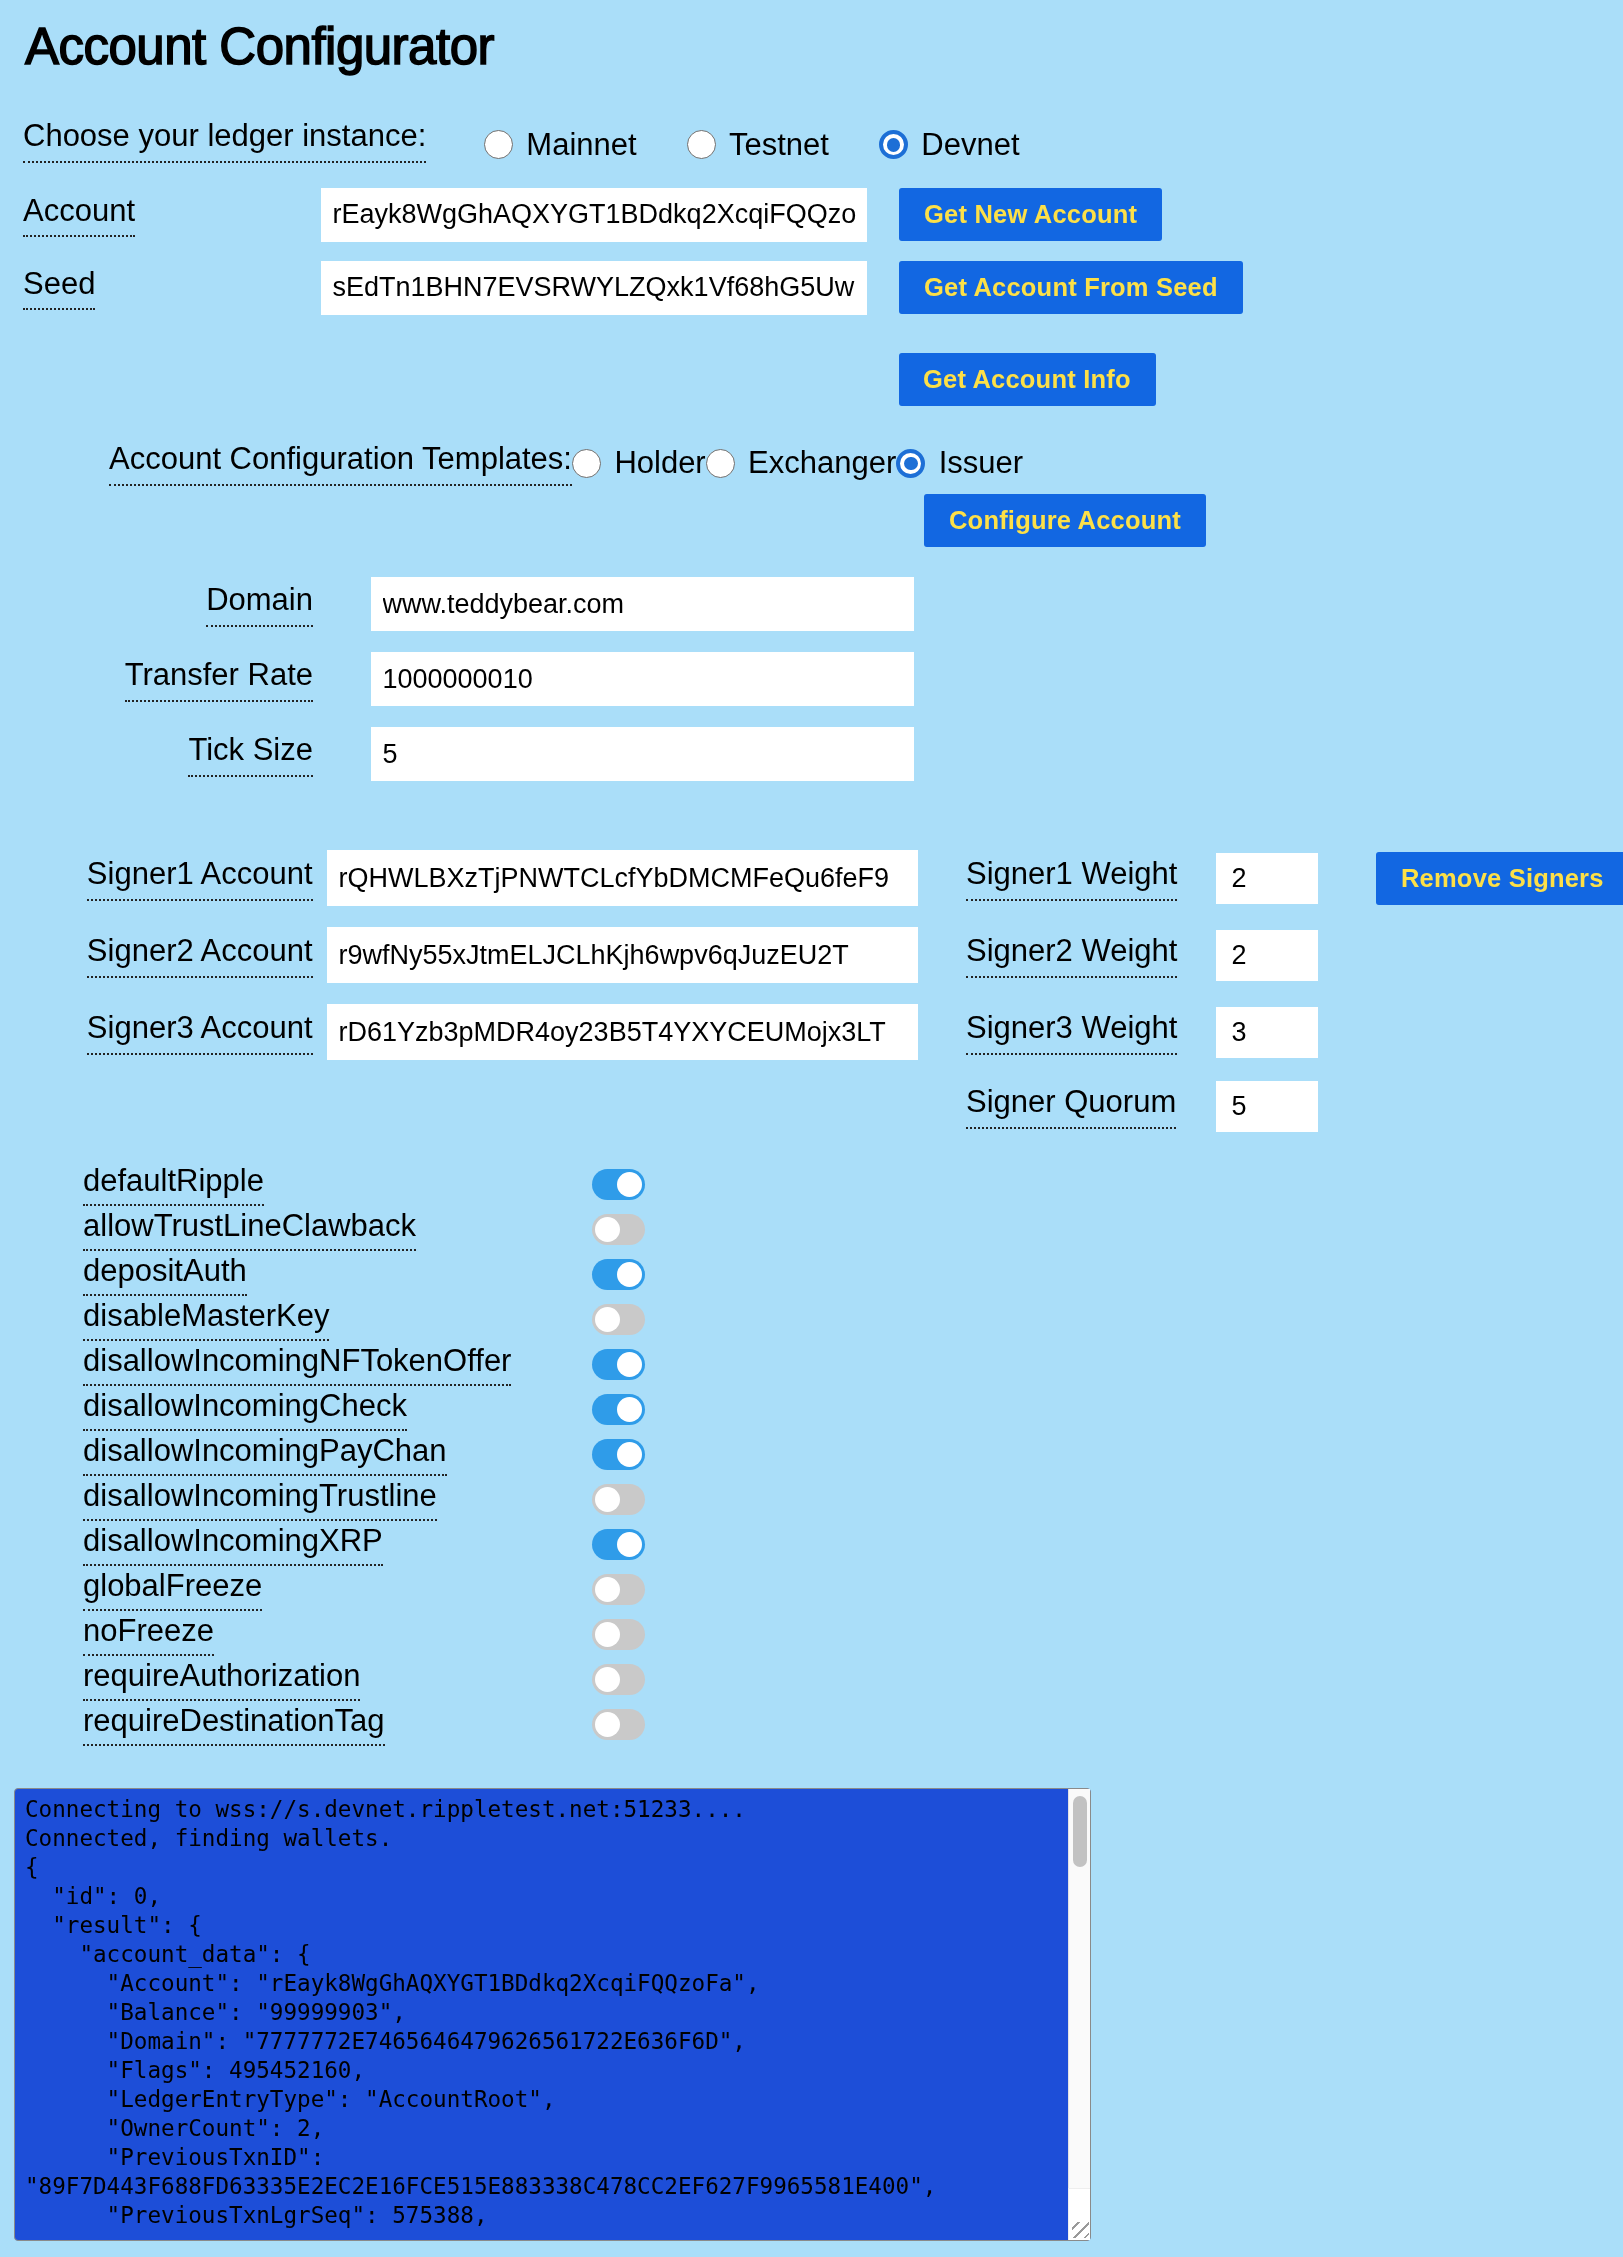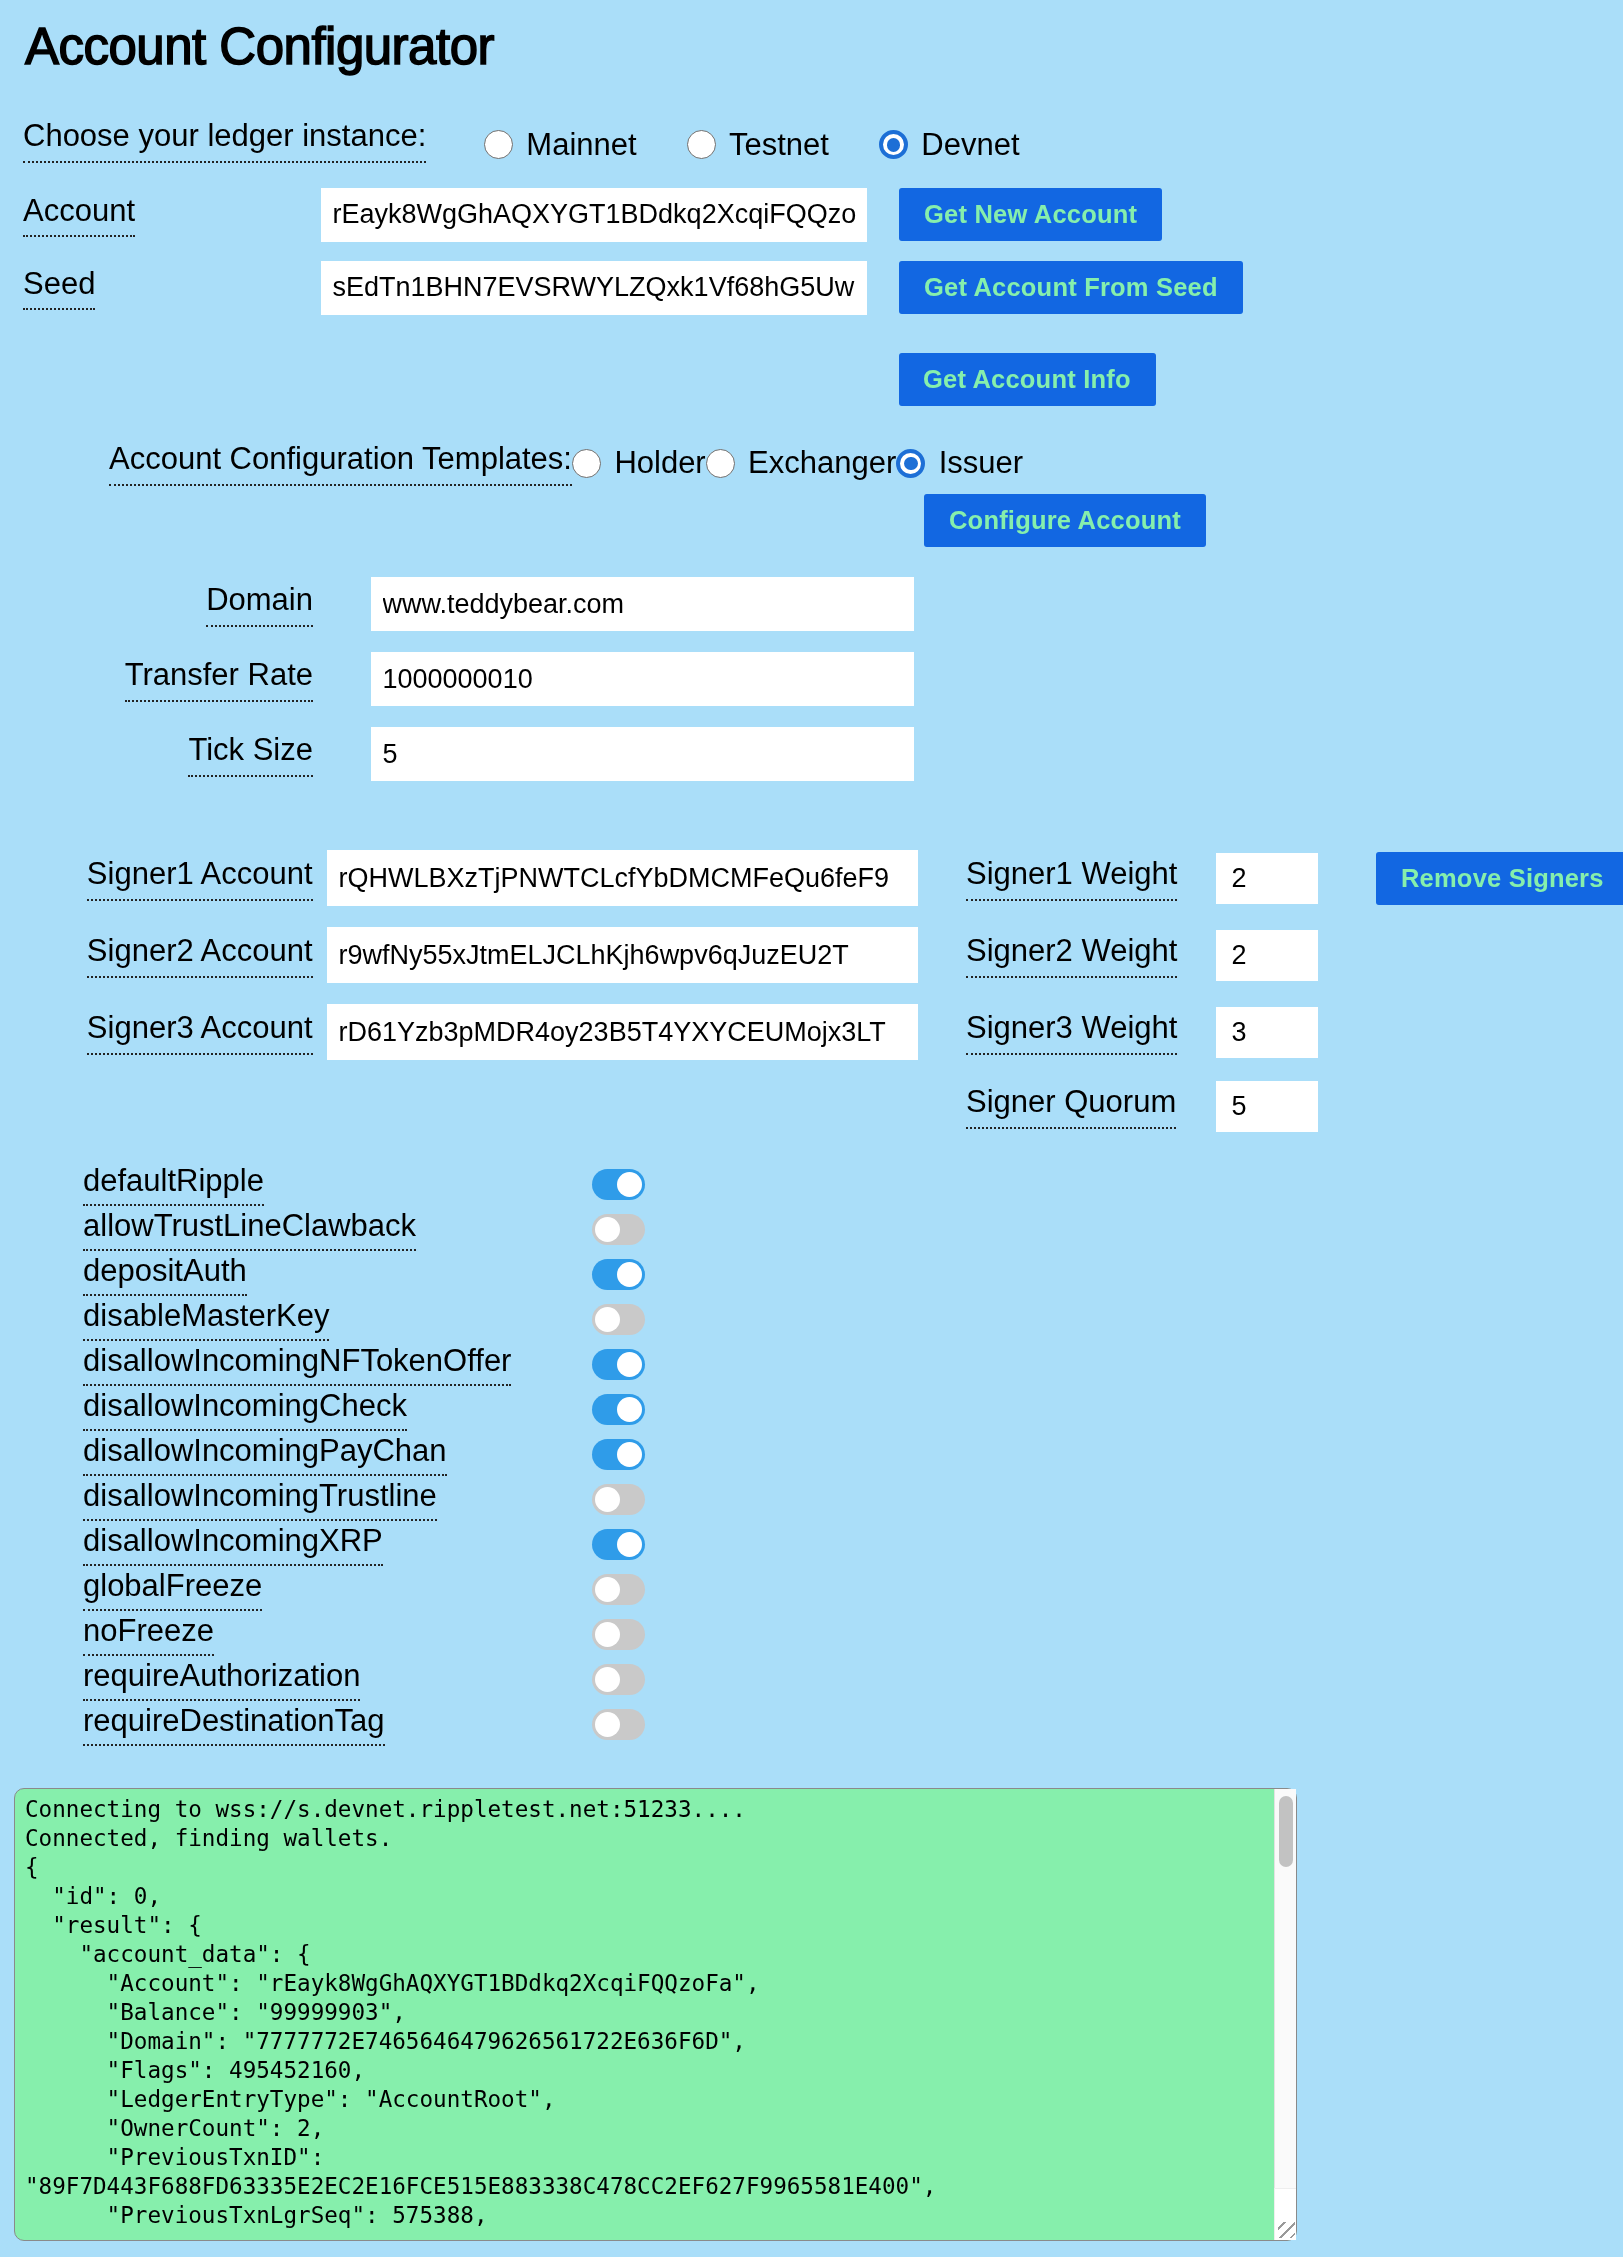--- a/index.html
+++ b/index.html
@@ -51,21 +51,21 @@
     row-gap:19px;
     align-items:center;
   }
   .grid3 .cell-label { padding-right:56px; }
   .field-input {
     width:100%; height:54px; border:none; background:#fff;
     font-size:27px; font-family:"Liberation Sans",sans-serif;
     padding:0 9.6px 0 11.5px; outline:none;
   }
   .btn {
-    height:53px; border:none; background:#1267e2; color:#86efac;
+    height:53px; border:none; background:#1267e2; color:#fde047;
     font-size:25.5px; font-weight:600; letter-spacing:0.2px;
     font-family:"Liberation Sans",sans-serif;
     padding:0 25px; border-radius:2.9px; cursor:pointer;
     white-space:nowrap;
   }
   .grid3 .btn { margin-left:32px; justify-self:start; }
 
   .templates-row { display:flex; align-items:center; margin-top:35px; margin-left:86px; }
   .configure-row { margin-top:8.6px; }
   .configure-row .btn { margin-left:901px; }
@@ -109,24 +109,24 @@
     content:""; position:absolute; top:2.9px; left:2.9px;
     width:25px; height:25px; border-radius:50%; background:#fff;
   }
   .switch.on { background:#2f9ce9; }
   .switch.on::after { left:auto; right:2.9px; }
 
   
   .console {
     position:relative;
     margin-top:41px; margin-left:-8.6px;
-    width:1283px; height:453px;
-    background:#86efac;
+    width:1077px; height:453px;
+    background:#1d4ed8;
     border:1.9px solid #8a8a8a;
-    border-radius:10px;
+    border-radius:4px;
   }
   .console pre {
     margin:0; padding:5.8px 29px 5.8px 9.6px;
     font-family:"DejaVu Sans Mono", monospace;
     font-size:22.6px; line-height:29px;
     white-space:pre; overflow:hidden;
     width:100%; height:100%;
   }
   .vscroll {
     position:absolute; top:0; right:0; bottom:52px; width:22px;

